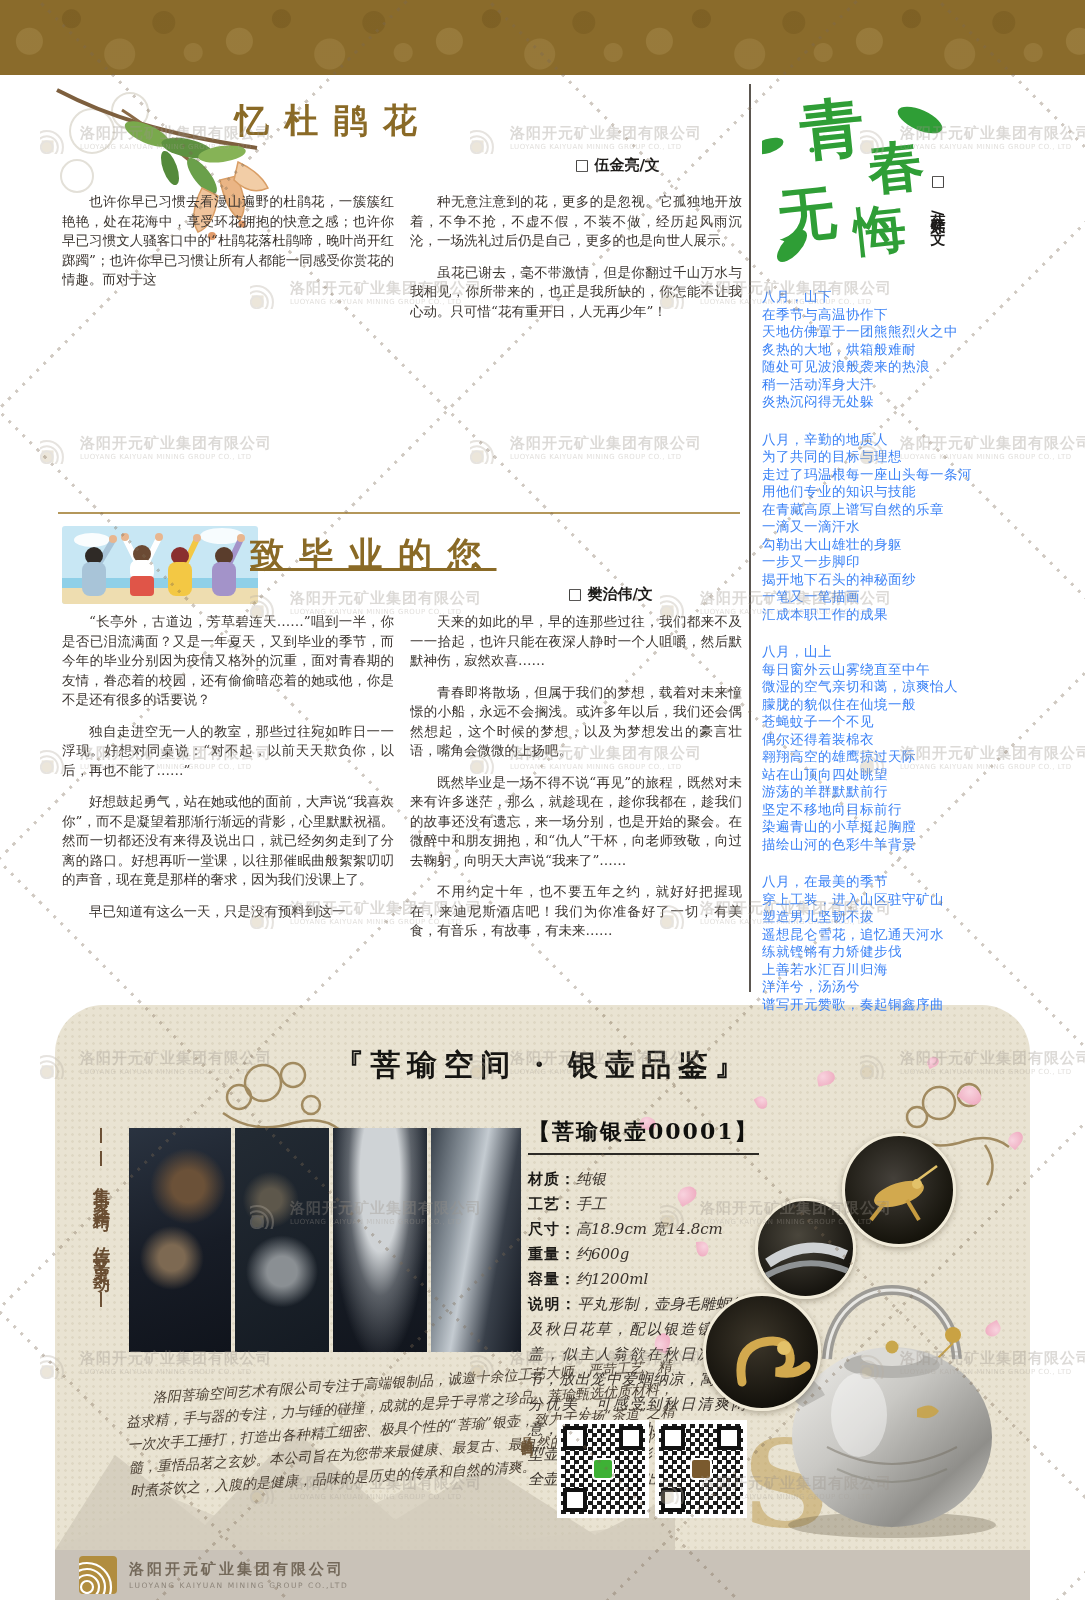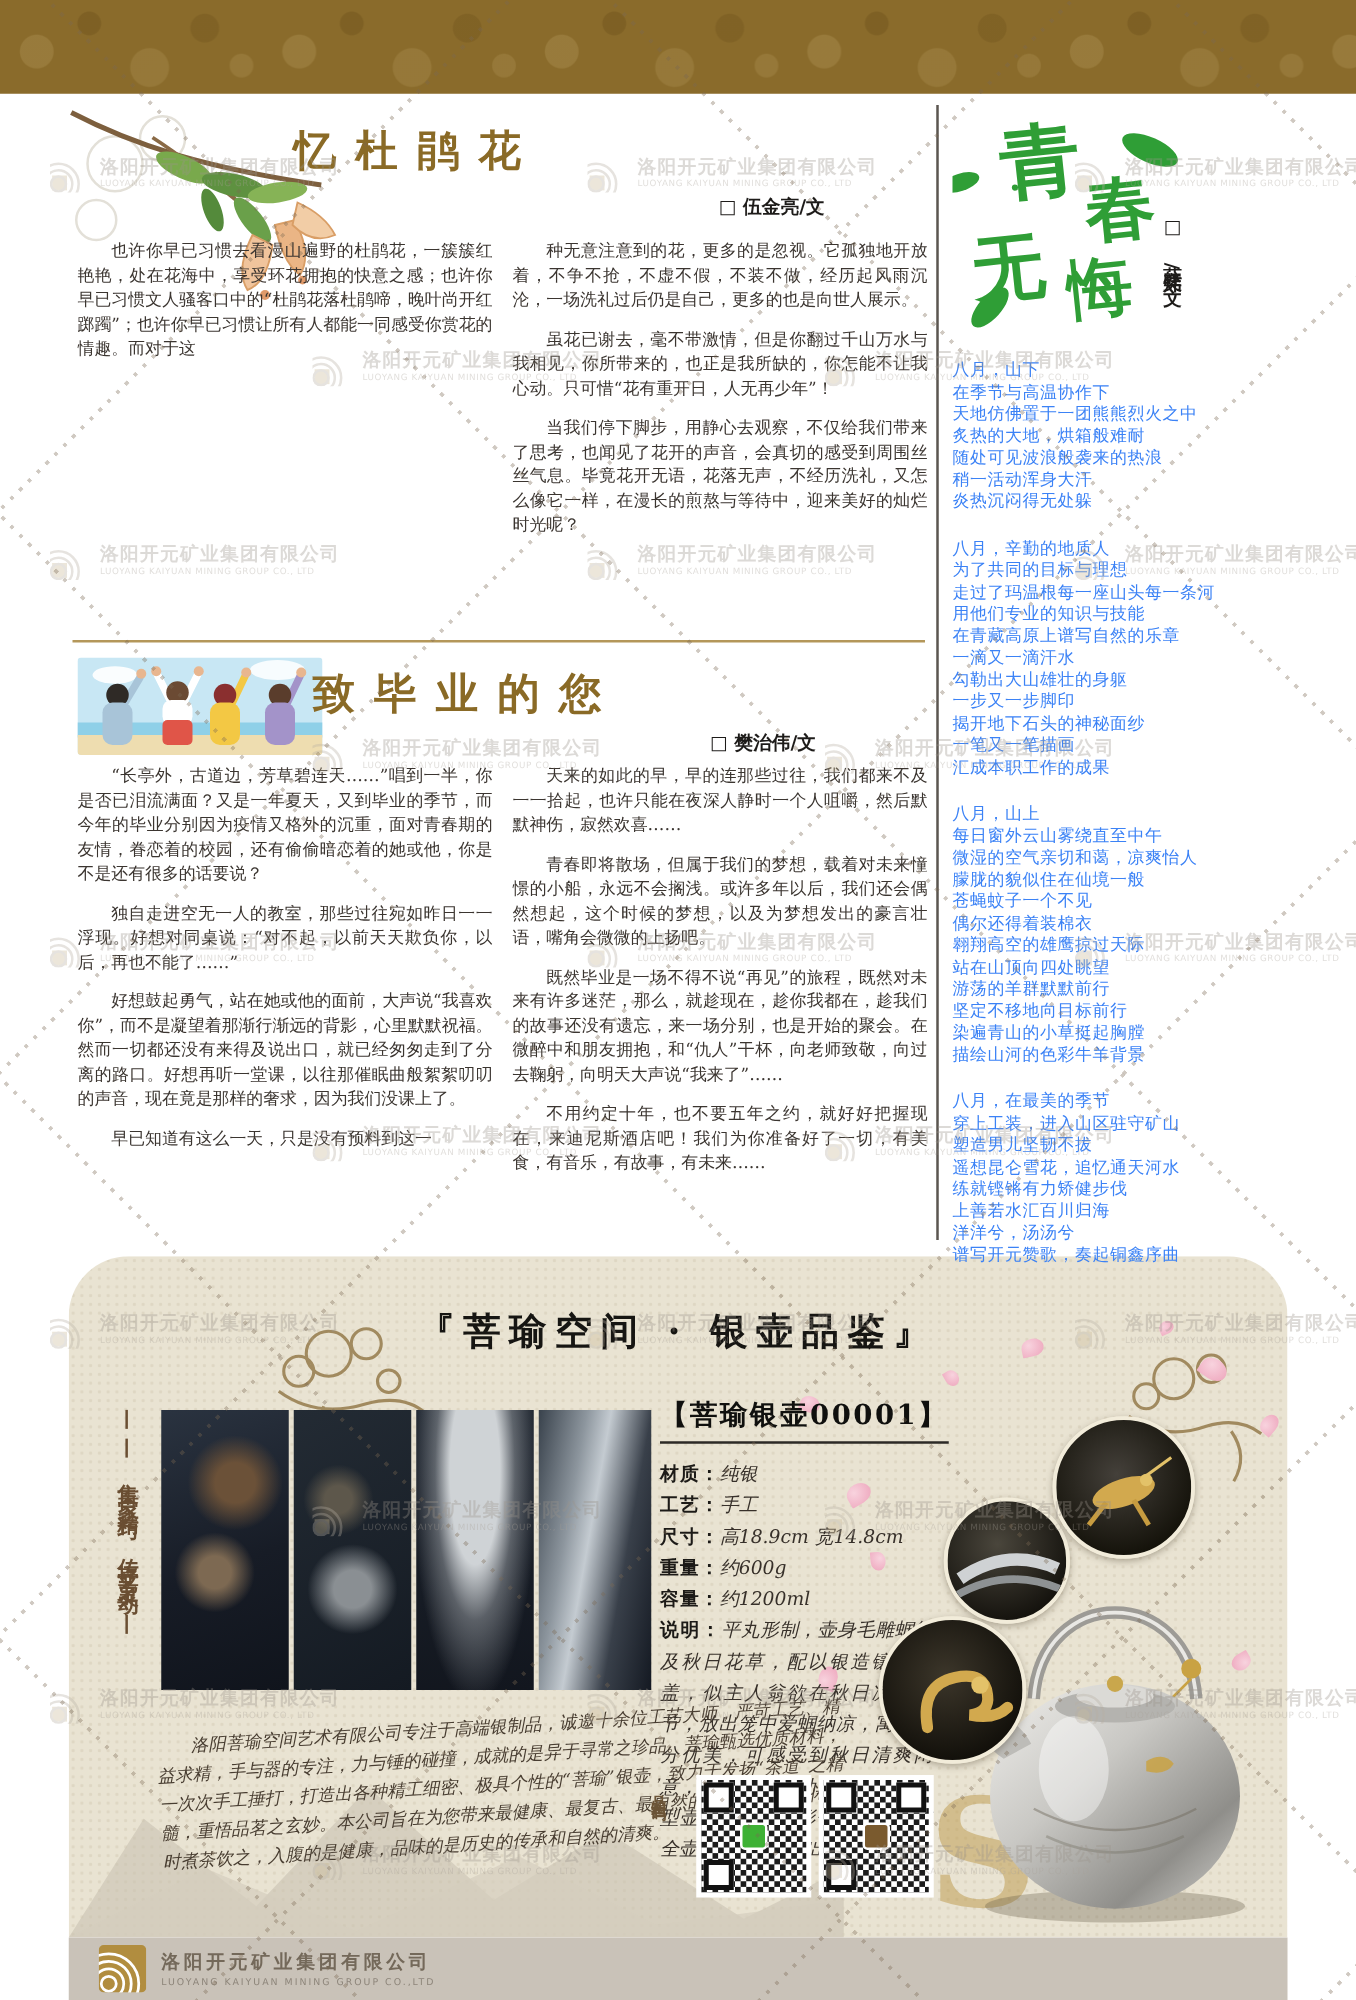--- a/index.html
+++ b/index.html
@@ -29,21 +29,21 @@
              font-size:34px;letter-spacing:.45em;}
   .byline{position:absolute;z-index:6;font-weight:bold;font-size:15px;color:#1d1b19;}
   .col{position:absolute;z-index:6;width:332px;font-size:13.5px;line-height:19.5px;
        text-align:justify;color:#3b3530;overflow:hidden;}
   .col p{margin:0 0 12px 0;text-indent:2em;}
   .a1-title{left:235px;top:98px;width:330px;}
   .a1-byline{left:575px;top:156px;}
   .a1c1{left:62px;top:192px;height:318px;}
   .a1c2{left:410px;top:192px;height:318px;}
   .gold-divider{position:absolute;z-index:6;left:58px;top:512px;width:682px;height:2px;background:#b4975a;}
-  .a2-title{left:250px;top:532px;width:340px;}
+  .a2-title{left:250px;top:532px;width:340px;text-decoration:underline;}
   .a2-byline{left:568px;top:585px;}
   .a2c1{left:62px;top:612px;height:390px;}
   .a2c2{left:410px;top:612px;height:390px;}
   .vline{position:absolute;z-index:6;left:749px;top:84px;width:2px;height:908px;background:#5b5650;}
   .flower-art{position:absolute;left:52px;top:76px;z-index:5;}
   .grad-art{position:absolute;left:62px;top:526px;z-index:5;border-radius:3px;}
   
   .poem-title{position:absolute;left:762px;top:88px;width:200px;height:200px;z-index:6;}
   .poem-title span{position:absolute;font-weight:bold;color:#2f9e36;
         font-family:"DejaVu Serif","Liberation Serif",serif;}
@@ -158,21 +158,20 @@
   </svg>
 
   <div class="art-title a1-title">忆杜鹃花</div>
   <div class="byline a1-byline">□ 伍金亮/文</div>
   <div class="col a1c1">
     <p>也许你早已习惯去看漫山遍野的杜鹃花，一簇簇红艳艳，处在花海中，享受环花拥抱的快意之感；也许你早已习惯文人骚客口中的“杜鹃花落杜鹃啼，晚叶尚开红踯躅”；也许你早已习惯让所有人都能一同感受你赏花的情趣。而对于这</p>
   </div>
   <div class="col a1c2">
     <p>种无意注意到的花，更多的是忽视。它孤独地开放着，不争不抢，不虚不假，不装不做，经历起风雨沉沦，一场洗礼过后仍是自己，更多的也是向世人展示。</p>
     <p>虽花已谢去，毫不带激情，但是你翻过千山万水与我相见，你所带来的，也正是我所缺的，你怎能不让我心动。只可惜“花有重开日，人无再少年”！</p>
-    <p>当我们停下脚步，用静心去观察，不仅给我们带来了思考，也闻见了花开的声音，会真切的感受到周围丝丝气息。毕竟花开无语，花落无声，不经历洗礼，又怎么像它一样，在漫长的煎熬与等待中，迎来美好的灿烂时光呢？</p>
   </div>
 
   <div class="gold-divider"></div>
 
   <svg class="grad-art" width="196" height="78" viewBox="0 0 196 78">
     <rect width="196" height="78" fill="#c8e7f4"></rect>
     <ellipse cx="30" cy="14" rx="18" ry="7" fill="#ffffff" opacity=".9"></ellipse>
     <ellipse cx="160" cy="10" rx="22" ry="8" fill="#ffffff" opacity=".85"></ellipse>
     <rect y="52" width="196" height="12" fill="#8fd0e8"></rect>
     <rect y="62" width="196" height="16" fill="#eeddb0"></rect>

